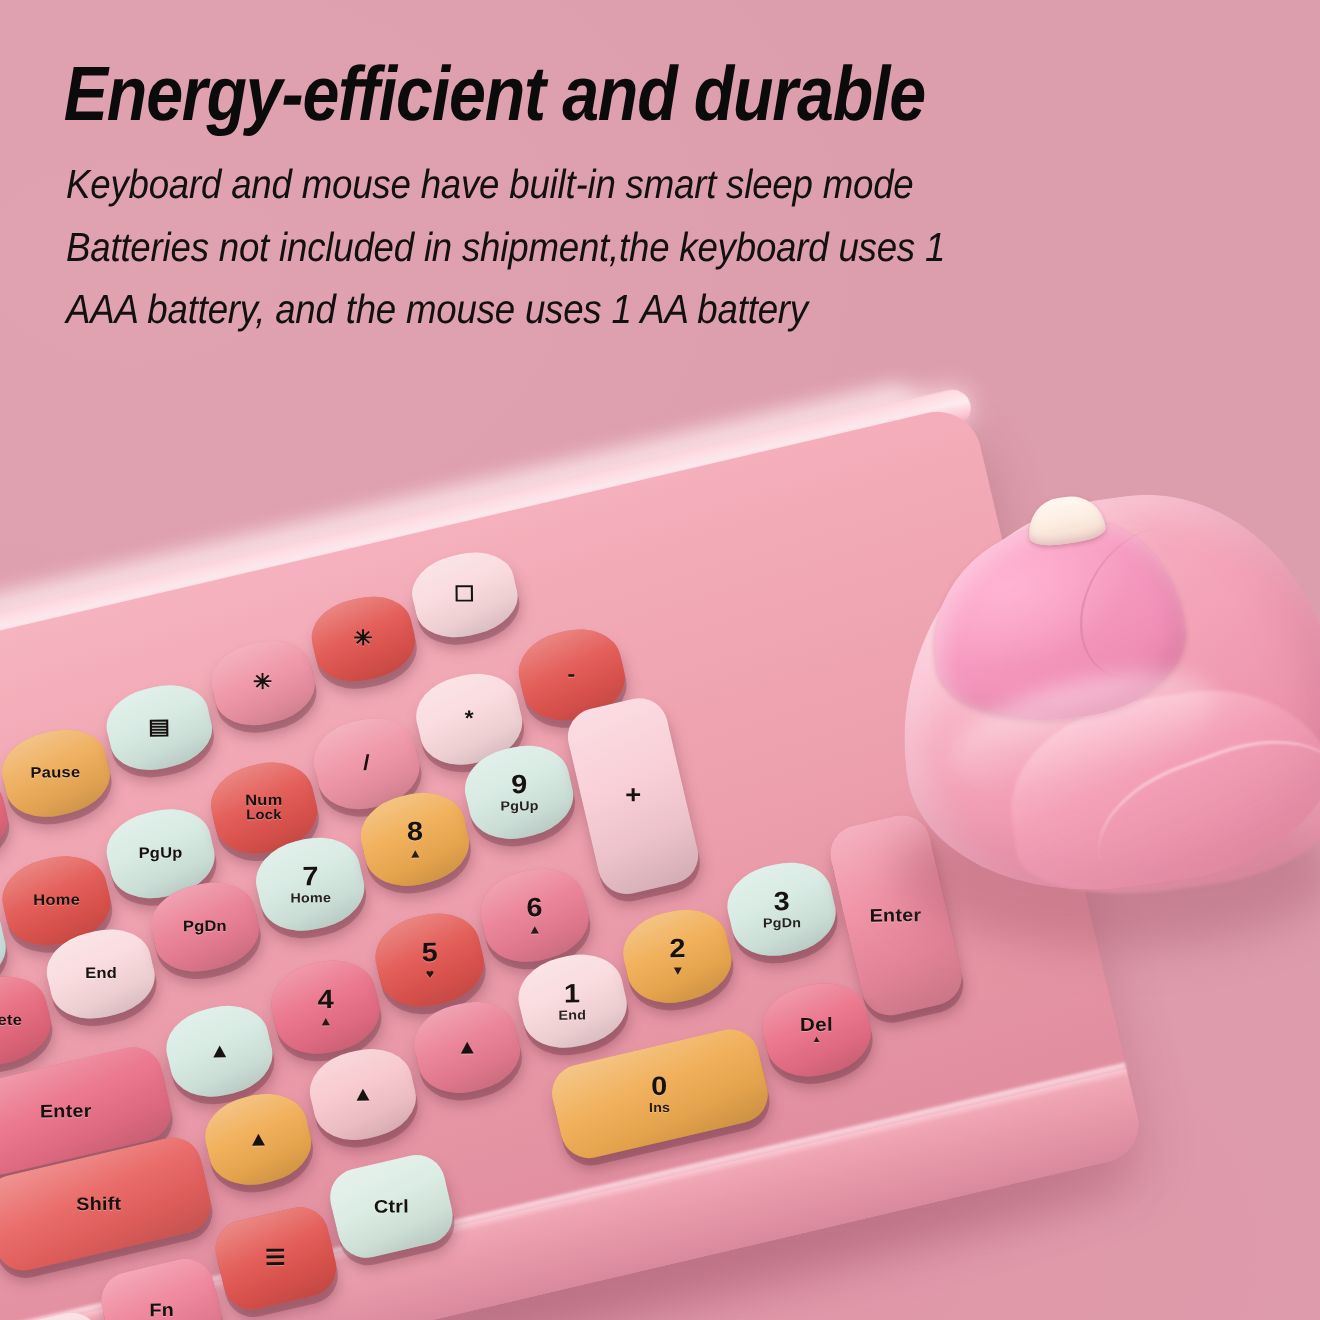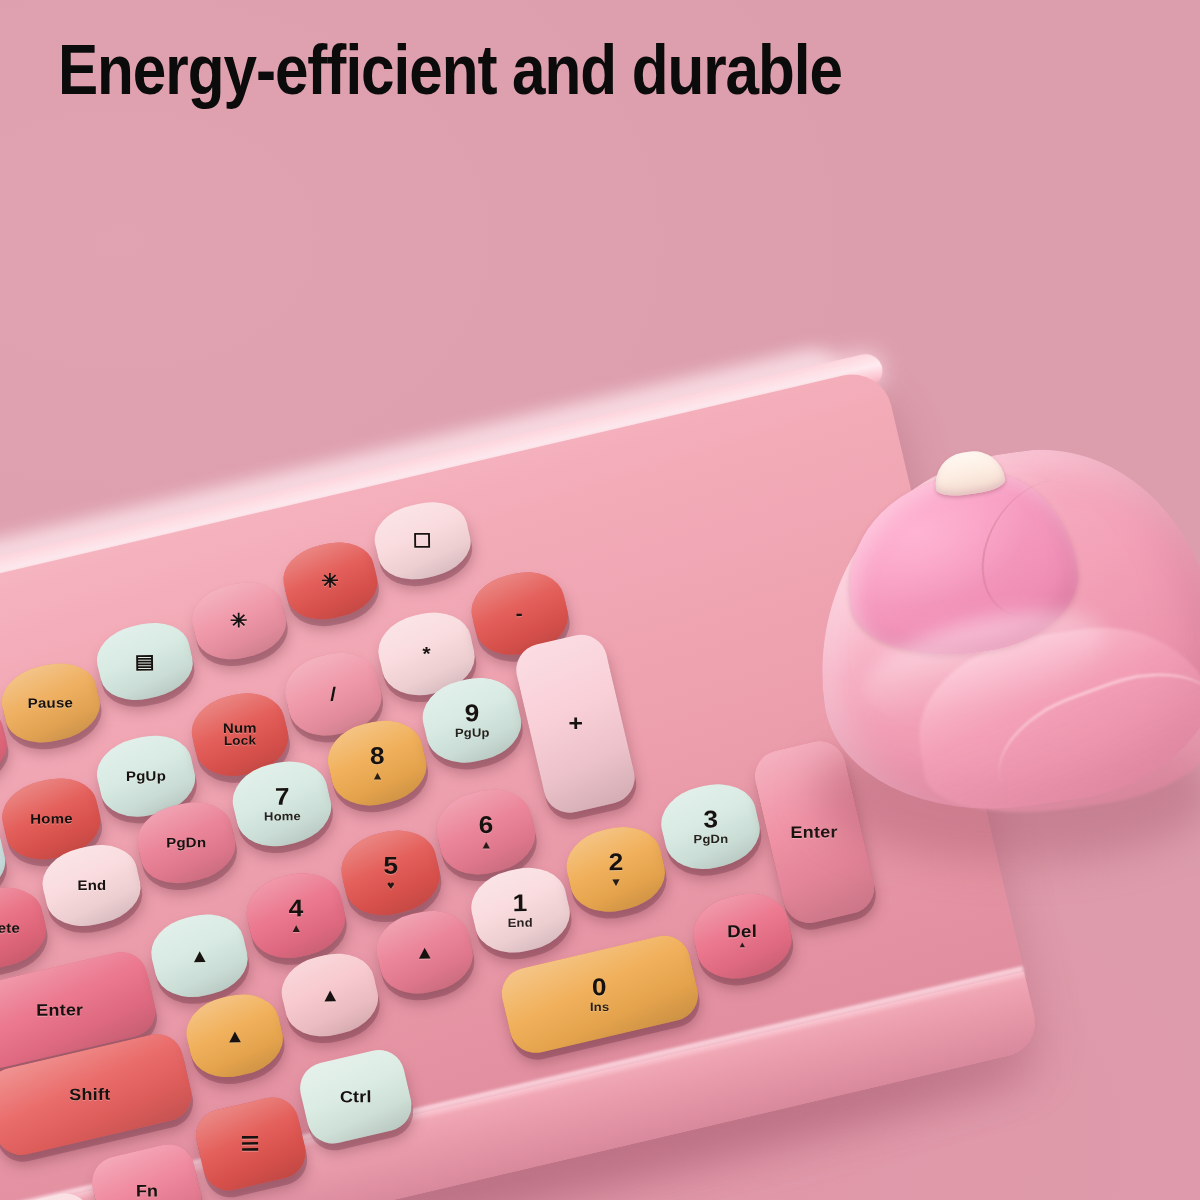--- a/index.html
+++ b/index.html
@@ -12,21 +12,21 @@
 
   
   .bg{position:absolute;inset:0;background:#dc9dac;}
   .bg-grad{position:absolute;inset:0;
     background:
       radial-gradient(120% 70% at 55% 95%, rgba(226,150,167,.85) 0%, rgba(220,157,172,0) 60%),
       radial-gradient(90% 60% at 10% 20%, rgba(229,166,180,.55) 0%, rgba(220,157,172,0) 70%);
   }
 
   
-  .copy{position:absolute;left:58px;top:32px;width:1060px;z-index:40;}
+  .copy{position:absolute;left:58px;top:47px;width:1060px;z-index:40;font-style:italic;}
   .headline{
     font-family:"Liberation Sans", sans-serif;
     font-weight:700;font-size:70px;line-height:76px;
     letter-spacing:-1.2px;color:#0c0b0b;margin:0;
     transform:scaleX(.86);transform-origin:left top;white-space:nowrap;
   }
   .subcopy{margin:16px 0 0 2px;}
   .subline{
     font-family:"Liberation Sans", sans-serif;
     font-weight:400;font-size:37px;line-height:57px;
@@ -378,15 +378,20 @@
       <div class="m-split"></div>
       <div class="m-wheel"></div>
       <div class="m-hi"></div>
       <div class="m-edge"></div>
     </div>
 
   </div>
 
   <div class="copy">
     <h1 class="headline">Energy-efficient and durable</h1>
+    <div class="subcopy">
+      <div class="subline">Keyboard and mouse have built-in smart sleep mode</div>
+      <div class="subline">Batteries not included in shipment,the keyboard uses 1</div>
+      <div class="subline">AAA battery, and the mouse uses 1 AA battery</div>
+    </div>
   </div>
 
 </div>
 
 </body></html>

